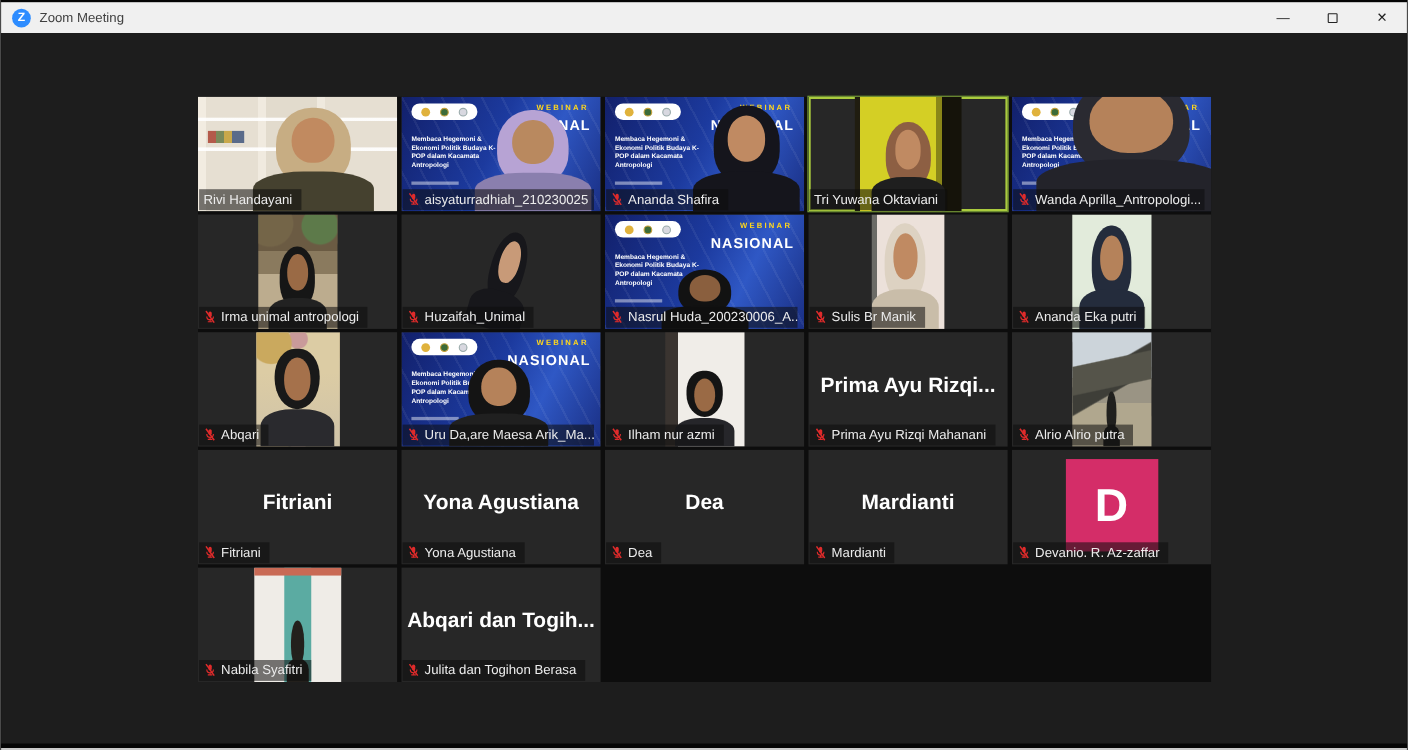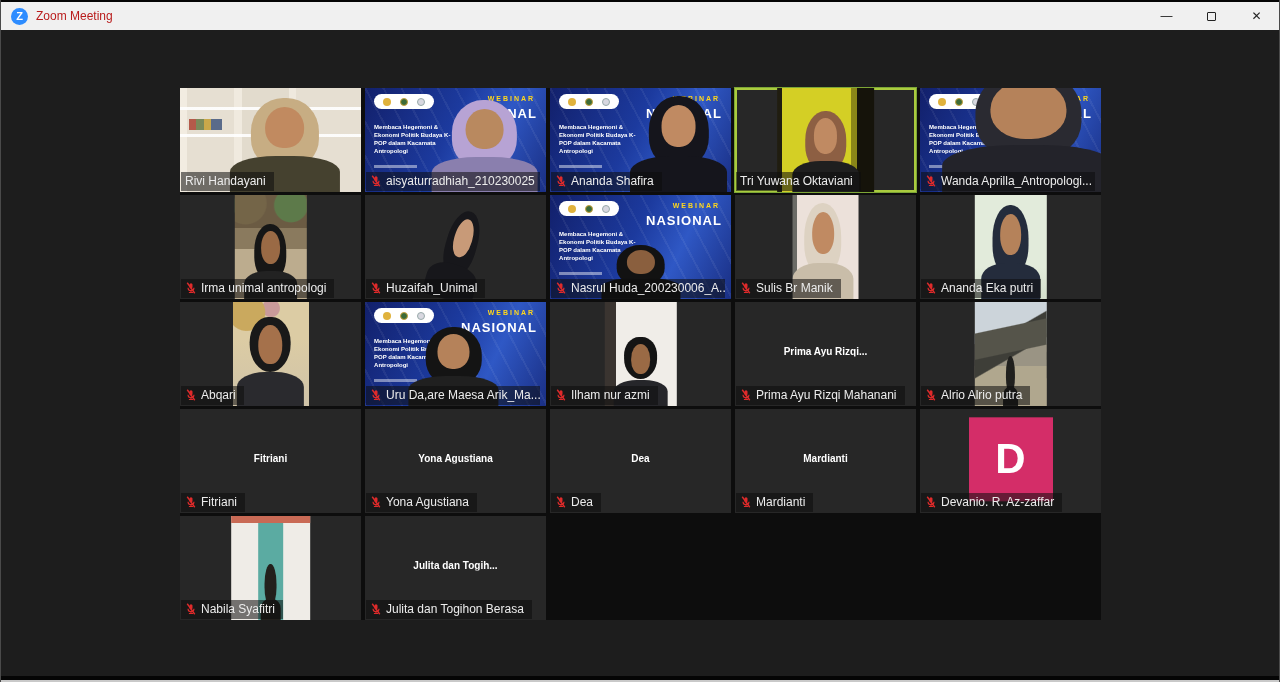--- a/index.html
+++ b/index.html
@@ -8,21 +8,21 @@
   .window { width:1280px; height:682px; display:flex; flex-direction:column;
     border-left:1px solid #4a4a4a; border-right:1px solid #4a4a4a; }
 
   
   .top-edge { height:2px; background:#050505; }
   .titlebar { height:28px; background:#f0f0f0; display:flex; align-items:center;
     position:relative; flex:0 0 auto; }
   .app-logo { width:17px; height:17px; border-radius:50%; background:#2d8cff;
     margin-left:10px; display:flex; align-items:center; justify-content:center;
     color:#fff; font-weight:bold; font-size:11px; }
-  .title-text { margin-left:8px; font-size:12px; color:#b91c1c; }
+  .title-text { margin-left:8px; font-size:12px; color:#404040; }
   .win-controls { position:absolute; right:0; top:0; height:100%; display:flex; }
   .win-btn { width:45px; height:100%; display:flex; align-items:center;
     justify-content:center; font-size:12px; color:#222; cursor:default; background:transparent; border:0; }
   .win-btn.restore span { display:block; width:9px; height:9px; border:1px solid #222;
     border-radius:1px; position:relative; background:#f0f0f0; }
   .win-btn.restore span::before { content:""; position:absolute; left:2px; top:-3px;
     width:9px; height:9px; border:1px solid #222; border-radius:1px; z-index:-1; }
 
   
   .main { flex:1 1 auto; background:#1d1d1d; position:relative; }
@@ -146,21 +146,21 @@
     #efece7; }
 
   
   .name-label { position:absolute; left:1px; bottom:1px; display:inline-flex;
     align-items:center; gap:4px; background:rgba(12,12,12,.55); color:#ececec;
     font-size:12px; line-height:1; padding:3px 8px 4px 4px; max-width:96%;
     white-space:nowrap; overflow:hidden; z-index:5; }
   .name-label .mute-icon { flex:0 0 auto; display:flex; }
   .display-name { position:absolute; top:47%; left:4px; right:4px;
     transform:translateY(-50%); text-align:center; color:#fff; font-weight:bold;
-    font-size:10px; white-space:nowrap; overflow:hidden; z-index:4; }
+    font-size:19px; white-space:nowrap; overflow:hidden; z-index:4; }
   .avatar-box { position:absolute; top:50%; left:50%; transform:translate(-50%,-52%);
     width:84px; height:84px; display:flex; align-items:center; justify-content:center;
     z-index:3; }
   .avatar-box span { color:#fff; font-size:42px; font-weight:bold; }
 </style>
 </head>
 <body>
 
 <div class="window">
   <div class="top-edge"></div>
@@ -656,21 +656,21 @@
           <line x1="8" y1="11.5" x2="8" y2="14" stroke="#e02b2b" stroke-width="1.4"></line>
           <line x1="5.2" y1="14" x2="10.8" y2="14" stroke="#e02b2b" stroke-width="1.4"></line>
           <line x1="3" y1="1" x2="13" y2="15" stroke="#e02b2b" stroke-width="1.8"></line>
         </svg>
       </span>
       <span class="pname">Nabila Syafitri</span>
     </div>
   </div>
         <div class="tile type-name">
 
-    <div class="display-name">Julita dan Togih...</div>
+    <div class="display-name">Abqari dan Togih...</div>
 
     <div class="name-label">
       <span class="mute-icon">
         <svg width="12" height="12" viewBox="0 0 16 16">
           <rect x="6" y="1.5" width="4" height="7" rx="2" fill="#e02b2b"></rect>
           <path d="M4 7.5a4 4 0 0 0 8 0" stroke="#e02b2b" fill="none" stroke-width="1.4"></path>
           <line x1="8" y1="11.5" x2="8" y2="14" stroke="#e02b2b" stroke-width="1.4"></line>
           <line x1="5.2" y1="14" x2="10.8" y2="14" stroke="#e02b2b" stroke-width="1.4"></line>
           <line x1="3" y1="1" x2="13" y2="15" stroke="#e02b2b" stroke-width="1.8"></line>
         </svg>

